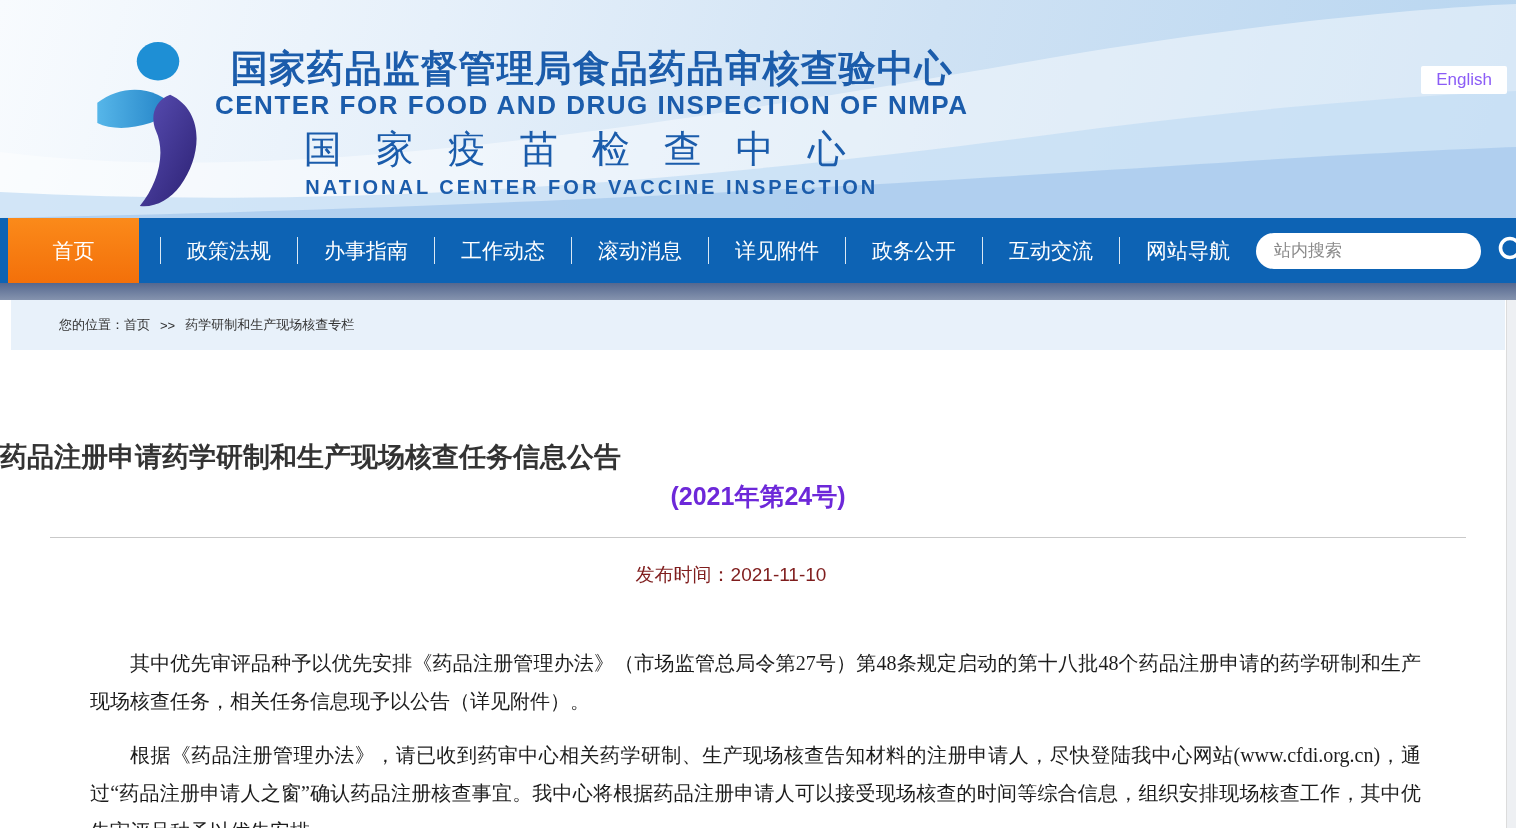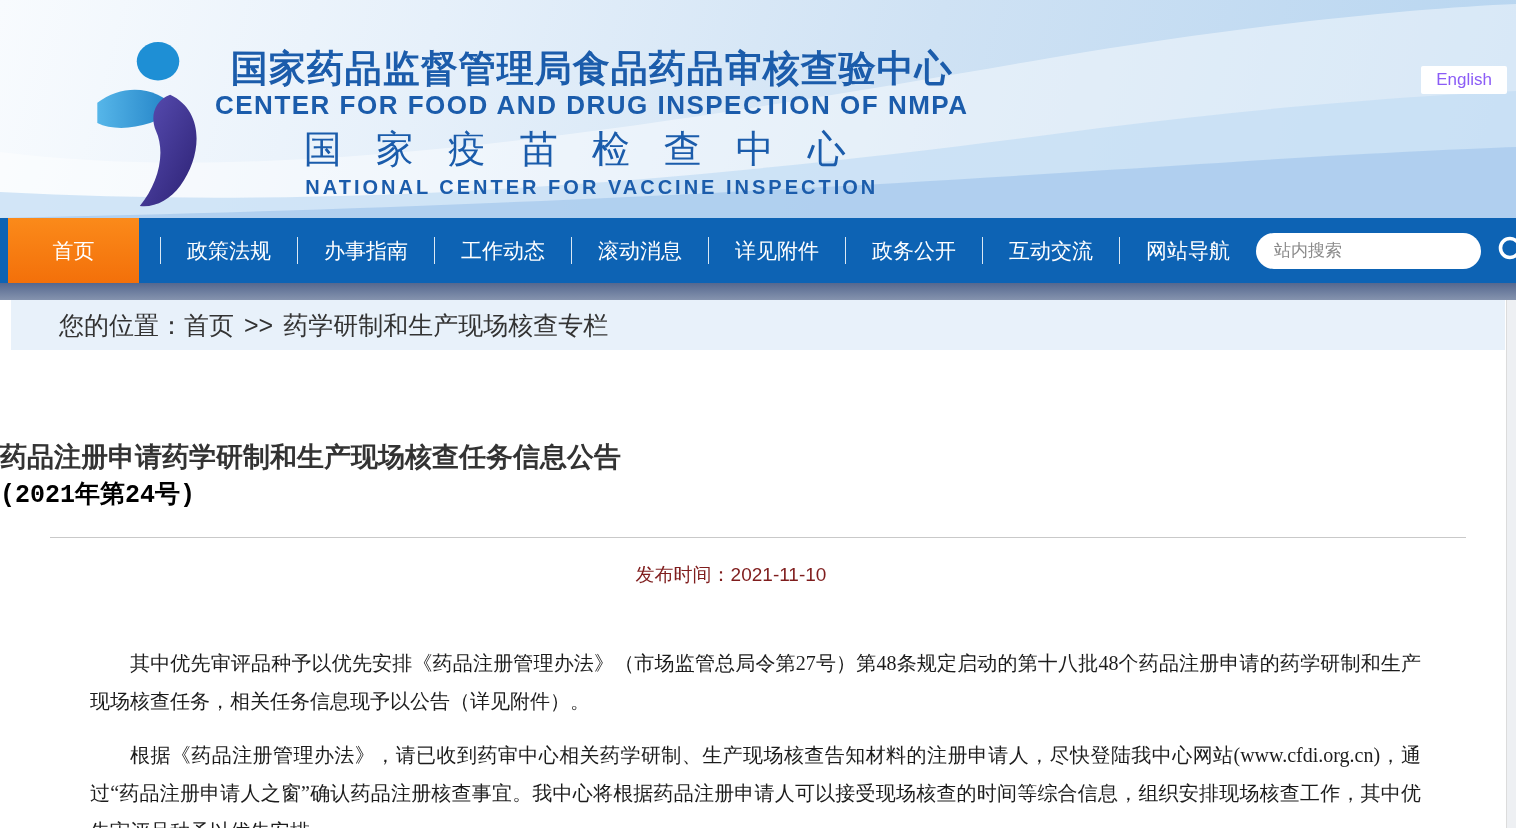--- a/index.html
+++ b/index.html
@@ -30,30 +30,30 @@
   .search-box { margin-left:auto; margin-right:12px; display:flex; align-items:center; }
   .search-input { width:225px; height:36px; border:none; border-radius:18px; outline:none;
     padding:0 18px; font-size:17px; color:#000000; background:#fff; }
   .search-input::placeholder { color:#8a8a8a; }
   .search-btn { background:transparent; border:none; margin-left:12px; cursor:pointer;
     width:40px; height:40px; display:flex; align-items:center; justify-content:center; }
 
   
   .nav-strip { width:100%; height:17px; background:linear-gradient(180deg,#55688f,#8593ae); }
   .breadcrumb-bar { margin:0 11px; height:50px; background:#e8f1fa;
-    display:flex; align-items:center; padding-left:48px; font-size:25px; color:#333; }
+    display:flex; align-items:center; padding-left:48px; font-size:13px; color:#333; }
   .breadcrumb-bar a { color:#333; text-decoration:none; }
   .crumb-gap { margin:0 10px; }
 
   
   .content { position:relative; }
   .article-title { text-align:left; margin-top:88px; font-size:27px; font-weight:bold;
     color:#333; line-height:38px; }
-  .article-subtitle { text-align:left; font-size:25px; font-weight:bold; color:#000000;
-    line-height:40px;font-family:Liberation Mono, monospace; }
+  .article-subtitle { text-align:center; font-size:25px; font-weight:bold; color:#6d28d9;
+    line-height:40px; }
   .divider { border:none; border-top:1px solid #c9c9c9; margin:21px 50px 0 50px; }
   .pub-date { text-align:center; margin:24px 54px 0 0; font-size:19px; color:#7f1d1d; }
   .article-body { margin-top:56px; }
   .article-body p { font-family:"Liberation Serif","DejaVu Serif",serif;
     font-size:20px; line-height:38px; color:#1c1c1c; text-indent:2em; text-align:justify;
     margin:0 95px 16px 90px; }
 
   
   .v-scrollbar { position:absolute; right:0; top:300px; bottom:0; width:10px;
     background:#eef0f3; border-left:1px solid #dcdcdc; }

